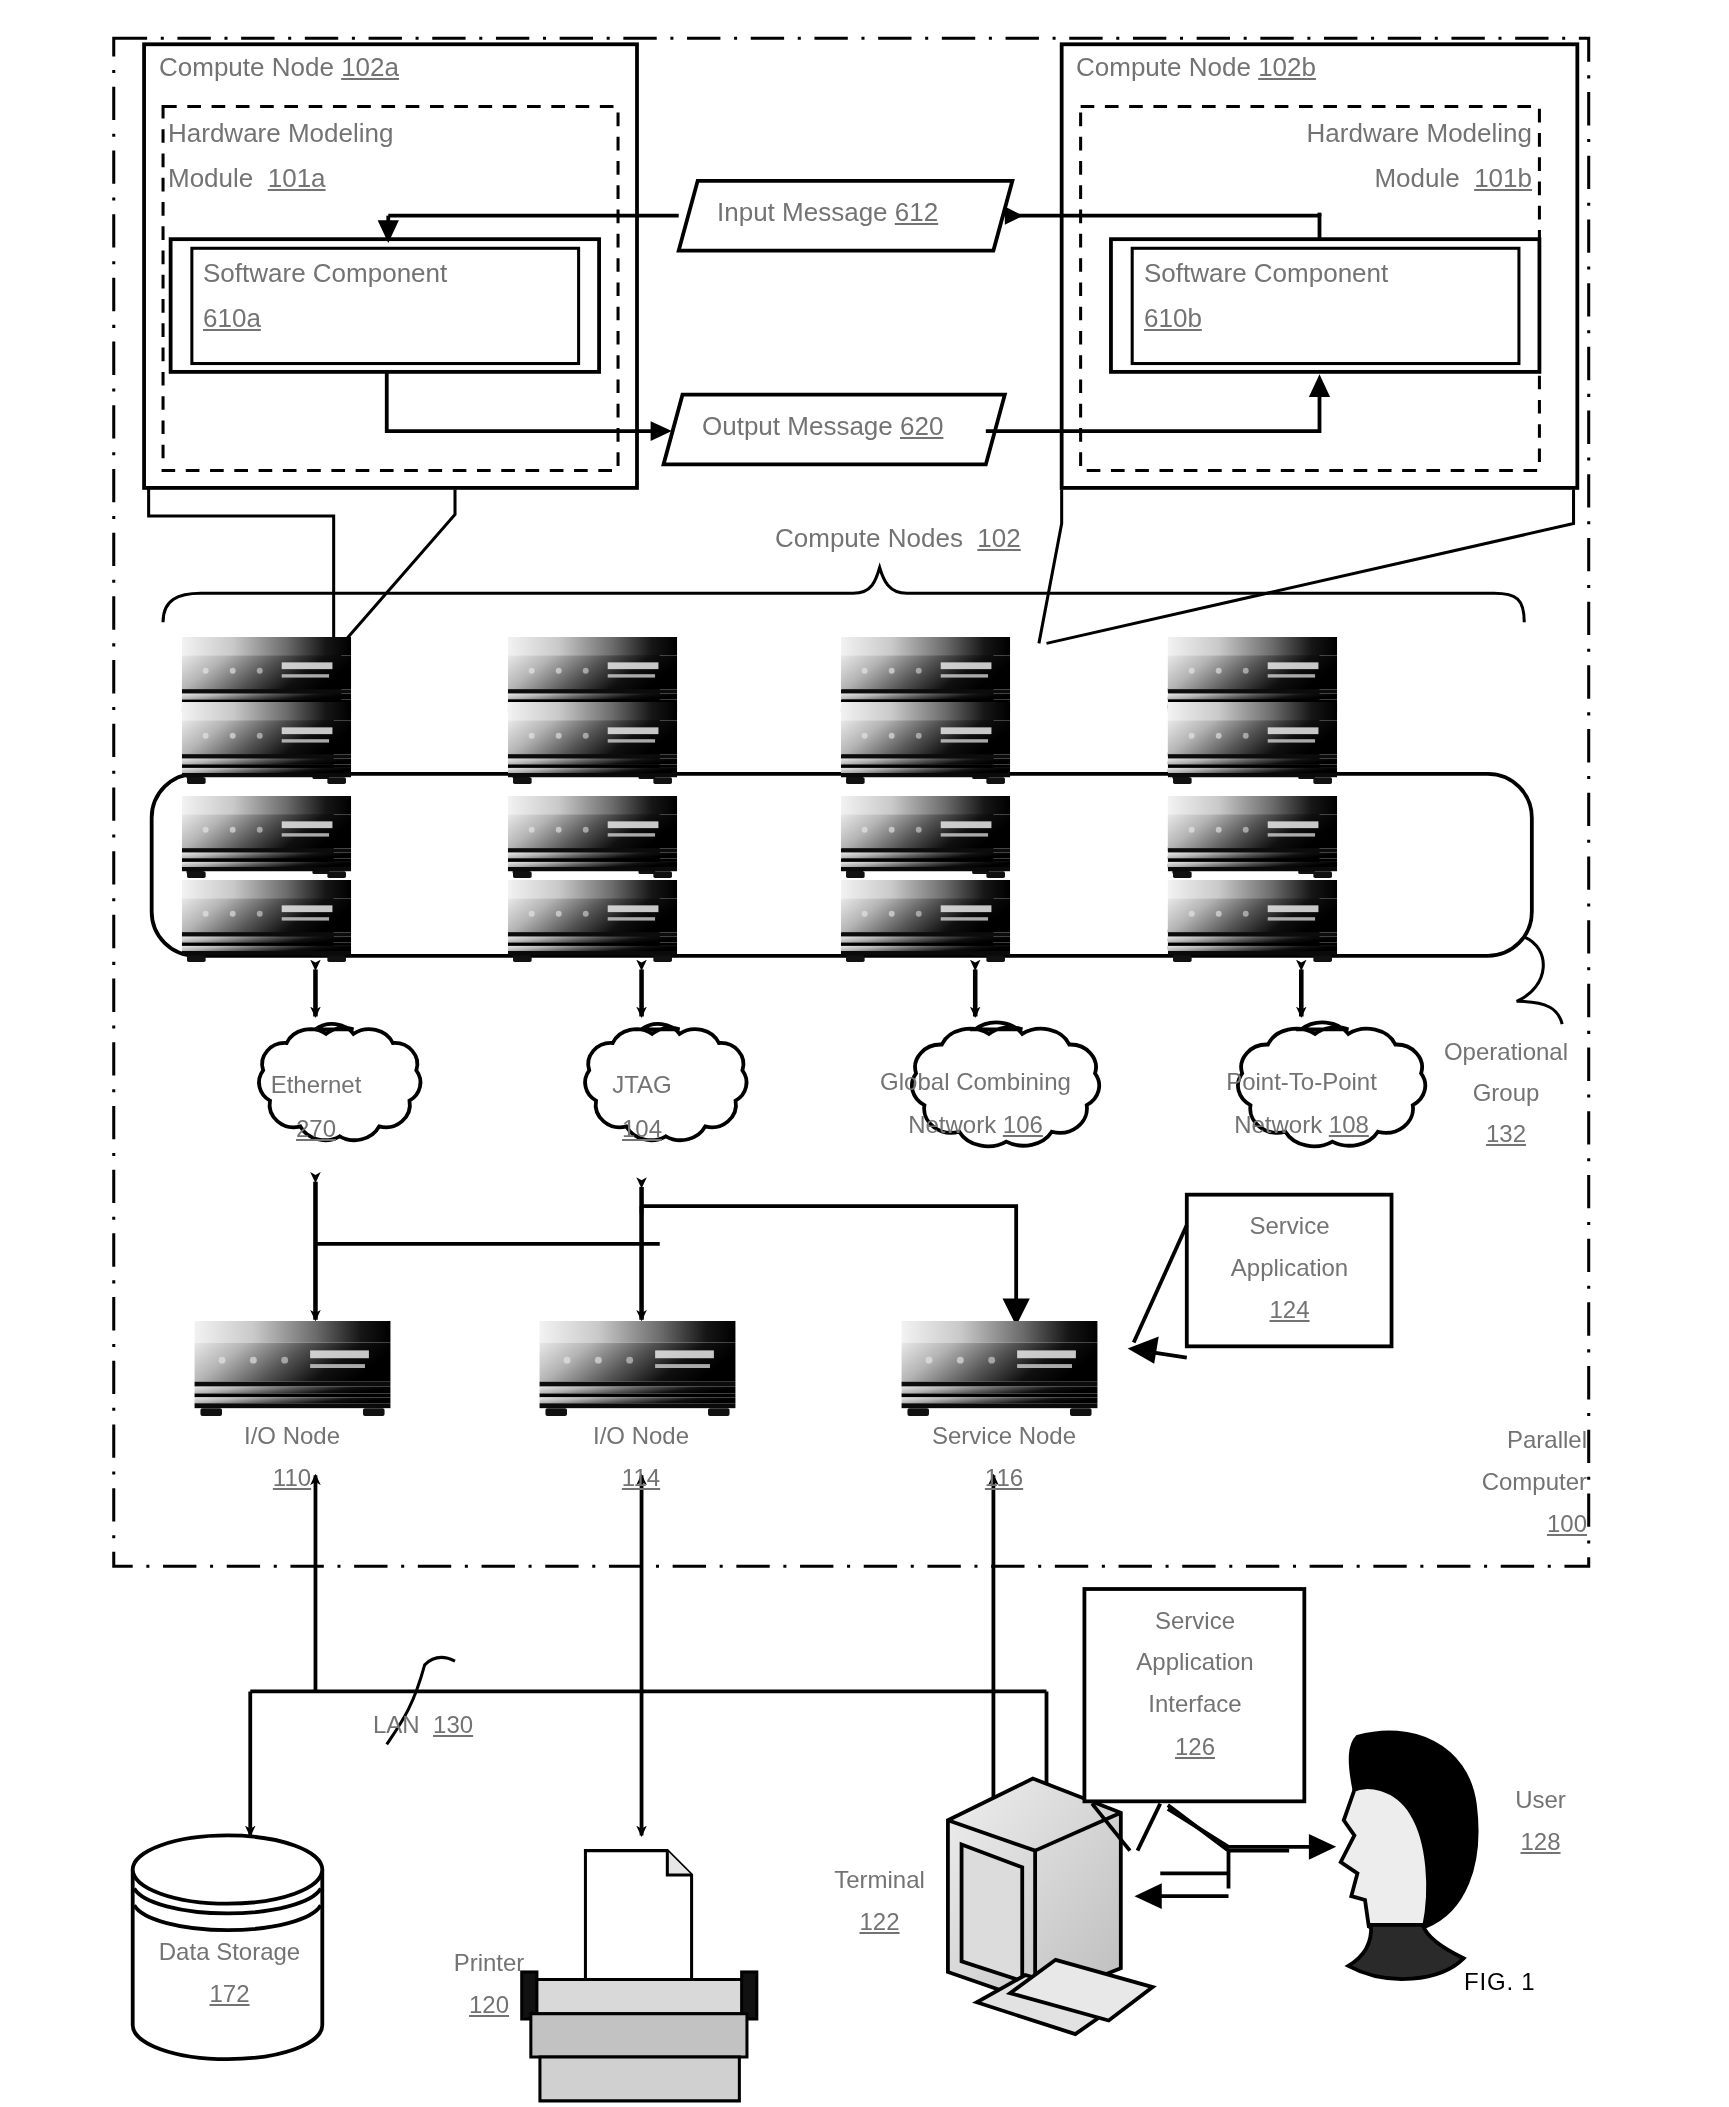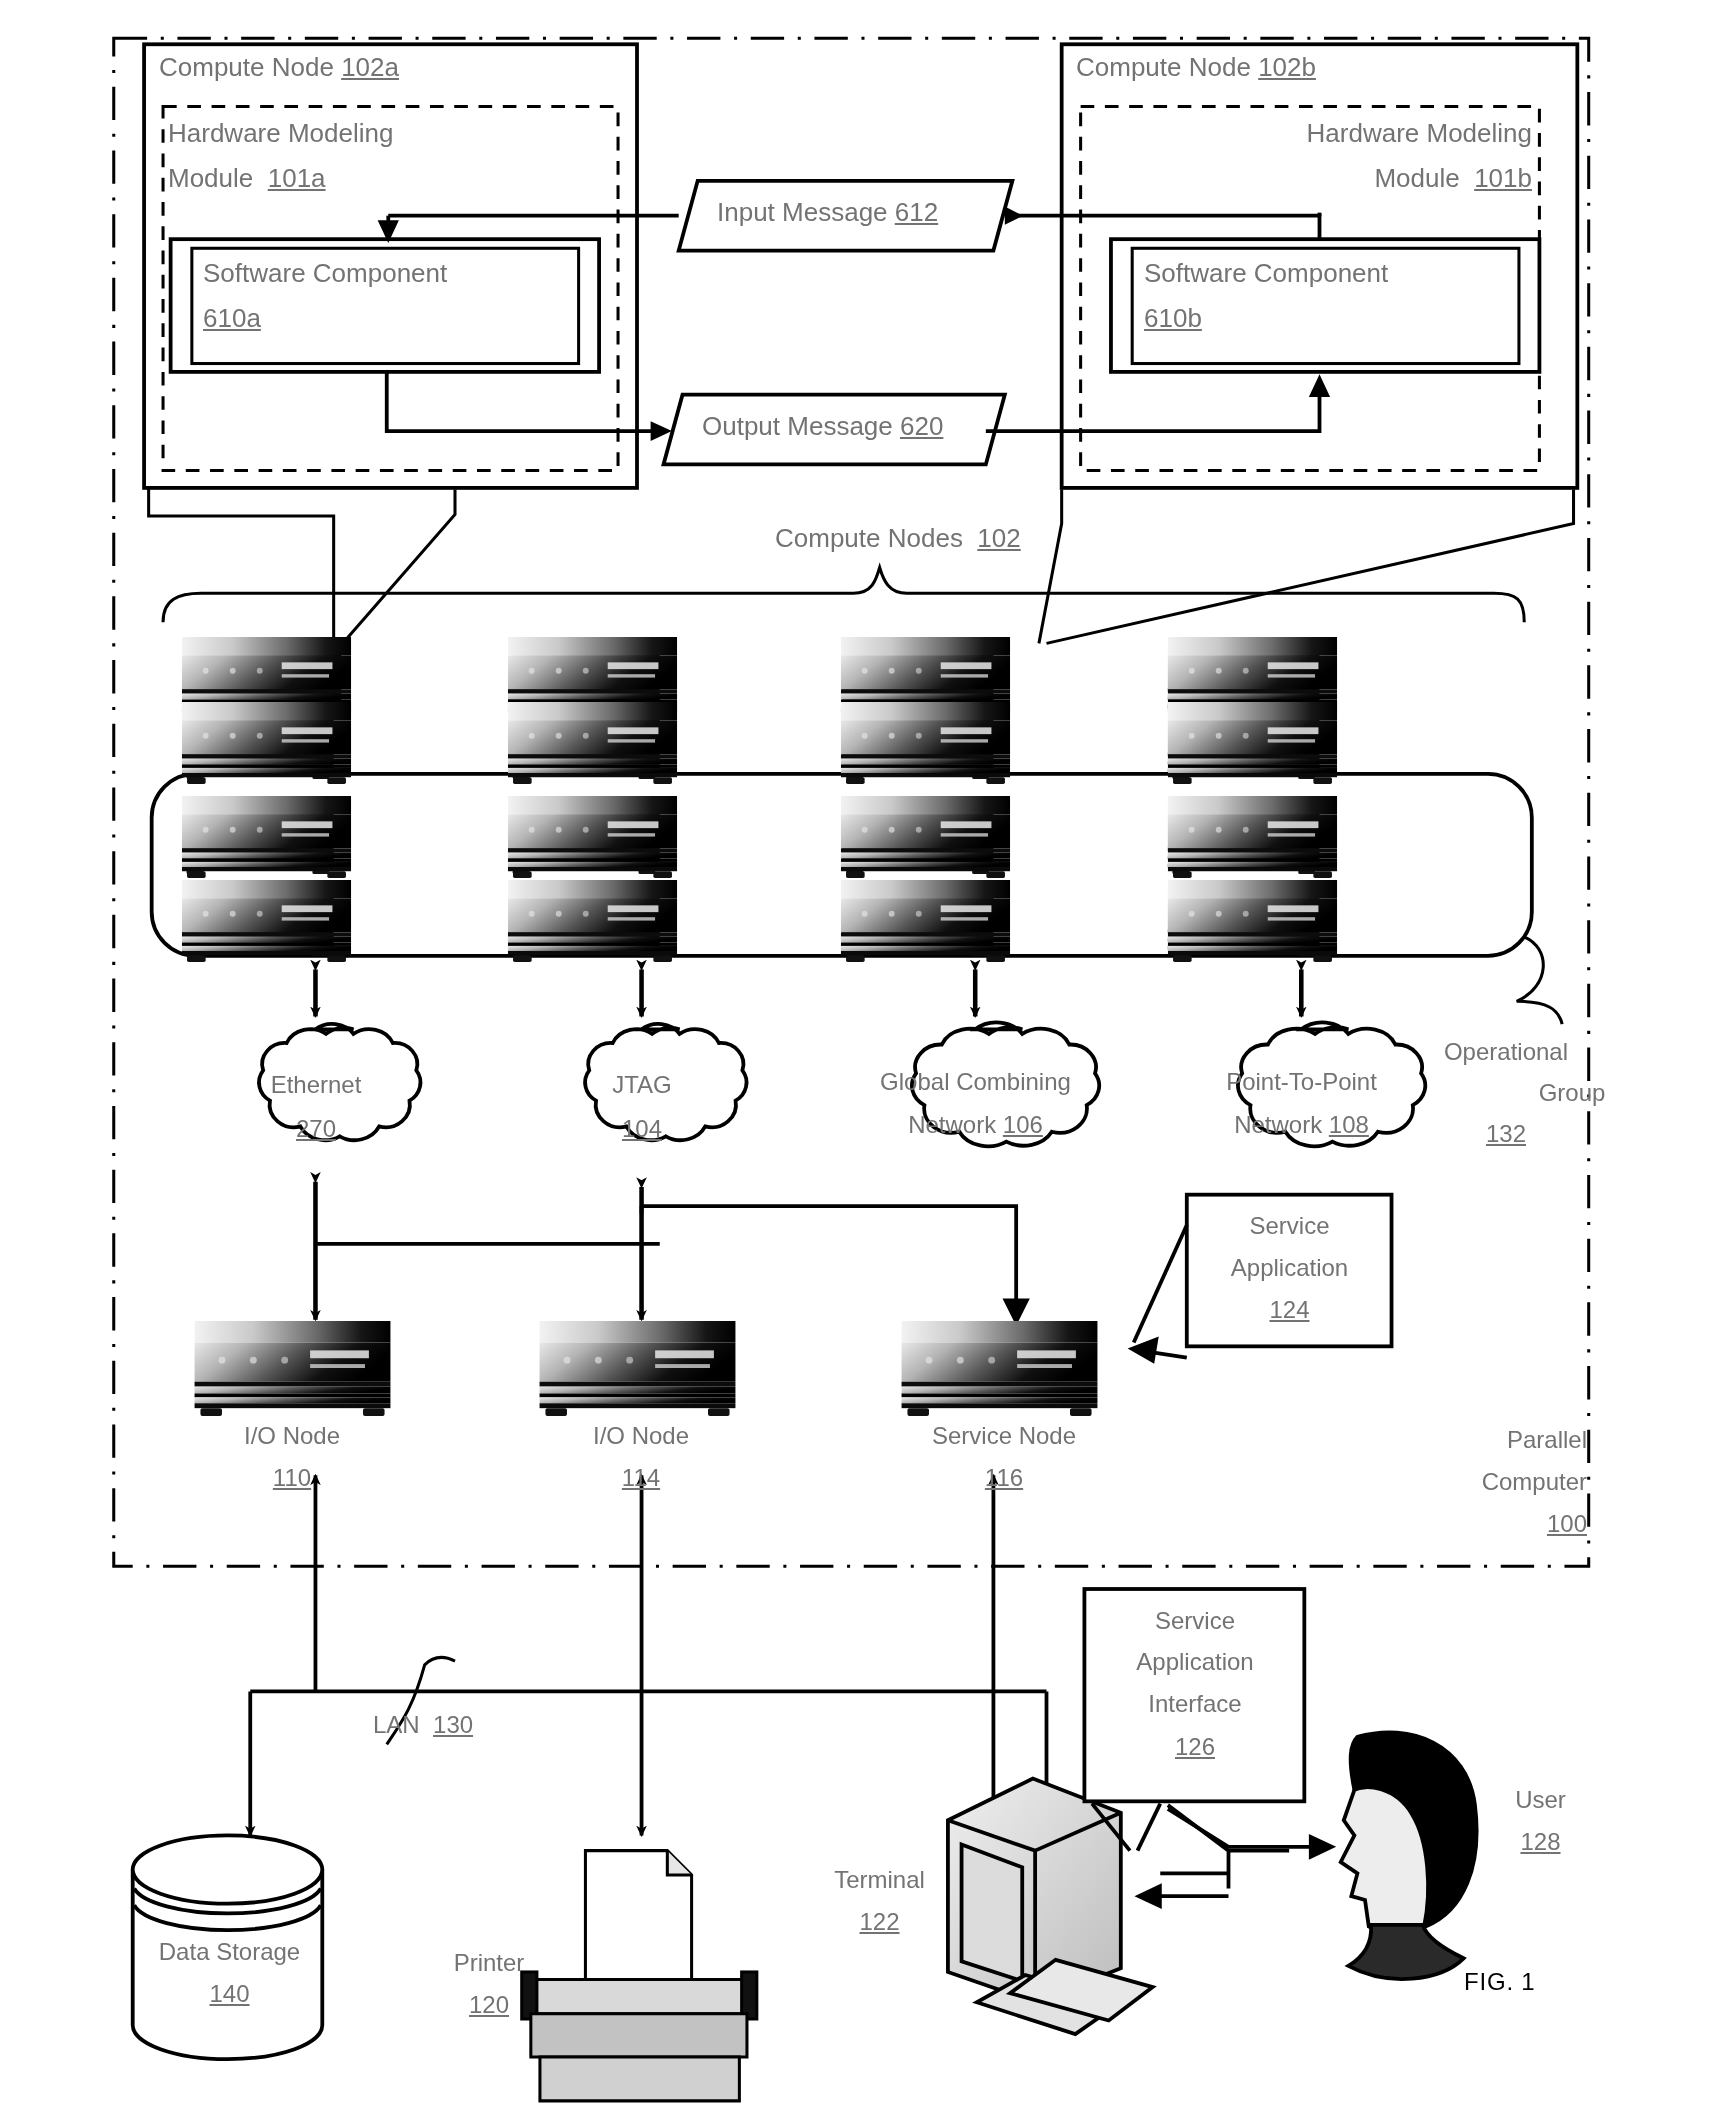--- a/index.html
+++ b/index.html
@@ -375,21 +375,21 @@
   <div class="lbl t32 right" style="left:1183px;top:163px;width:349px;"><span>Module</span>  <span class="u">101b</span></div>
   <div class="lbl t32" style="left:1144px;top:258px;"><span>Software Component</span></div>
   <div class="lbl t32" style="left:1144px;top:303px;"><span class="u">610b</span></div>
 
   <div class="lbl t32" style="left:717px;top:197px;"><span>Input Message</span> <span class="u">612</span></div>
   <div class="lbl t32" style="left:702px;top:411px;"><span>Output Message</span> <span class="u">620</span></div>
 
   <div class="lbl t32" style="left:740px;top:523px;margin-left:35px;"><span>Compute Nodes</span>  <span class="u">102</span></div>
 
   <div class="lbl t30 center" style="left:1411px;top:1038px;width:190px;"><span>Operational</span></div>
-  <div class="lbl t30 center" style="left:1477px;top:1079px;width:190px;"><span>Group</span></div>
+  <div class="lbl t30 center" style="left:1411px;top:1079px;width:190px;"><span>Group</span></div>
   <div class="lbl t30 center" style="left:1411px;top:1120px;width:190px;"><span class="u">132</span></div>
 
   <div class="lbl t30 center" style="left:240px;top:1071px;width:152px;"><span>Ethernet</span></div>
   <div class="lbl t30 center" style="left:240px;top:1115px;width:152px;"><span class="u">270</span></div>
 
   <div class="lbl t30 center" style="left:566px;top:1071px;width:152px;"><span>JTAG</span></div>
   <div class="lbl t30 center" style="left:566px;top:1115px;width:152px;"><span class="u">104</span></div>
 
   <div class="lbl t30 center" style="left:839px;top:1068px;width:273px;"><span>Global Combining</span></div>
   <div class="lbl t30 center" style="left:839px;top:1111px;width:273px;"><span>Network</span> <span class="u">106</span></div>
@@ -410,21 +410,21 @@
   <div class="lbl t30 center" style="left:1187px;top:1254px;width:205px;"><span>Application</span></div>
   <div class="lbl t30 center" style="left:1187px;top:1296px;width:205px;"><span class="u">124</span></div>
 
   <div class="lbl t30 right" style="left:1426px;top:1426px;width:161px;"><span>Parallel</span></div>
   <div class="lbl t30 right" style="left:1426px;top:1468px;width:161px;"><span>Computer</span></div>
   <div class="lbl t30 right" style="left:1426px;top:1510px;width:161px;"><span class="u">100</span></div>
 
   <div class="lbl t30" style="left:373px;top:1711px;"><span>LAN</span>  <span class="u">130</span></div>
 
   <div class="lbl t30 center" style="left:144px;top:1938px;width:171px;"><span>Data Storage</span></div>
-  <div class="lbl t30 center" style="left:144px;top:1980px;width:171px;"><span class="u">140</span></div>
+  <div class="lbl t30 center" style="left:144px;top:1980px;width:171px;"><span class="u">172</span></div>
 
   <div class="lbl t30 center" style="left:417px;top:1949px;width:144px;"><span>Printer</span></div>
   <div class="lbl t30 center" style="left:417px;top:1991px;width:144px;"><span class="u">120</span></div>
 
   <div class="lbl t30 center" style="left:800px;top:1866px;width:159px;"><span>Terminal</span></div>
   <div class="lbl t30 center" style="left:800px;top:1908px;width:159px;"><span class="u">122</span></div>
 
   <div class="lbl t30 center" style="left:1085px;top:1607px;width:220px;"><span>Service</span></div>
   <div class="lbl t30 center" style="left:1085px;top:1648px;width:220px;"><span>Application</span></div>
   <div class="lbl t30 center" style="left:1085px;top:1690px;width:220px;"><span>Interface</span></div>

